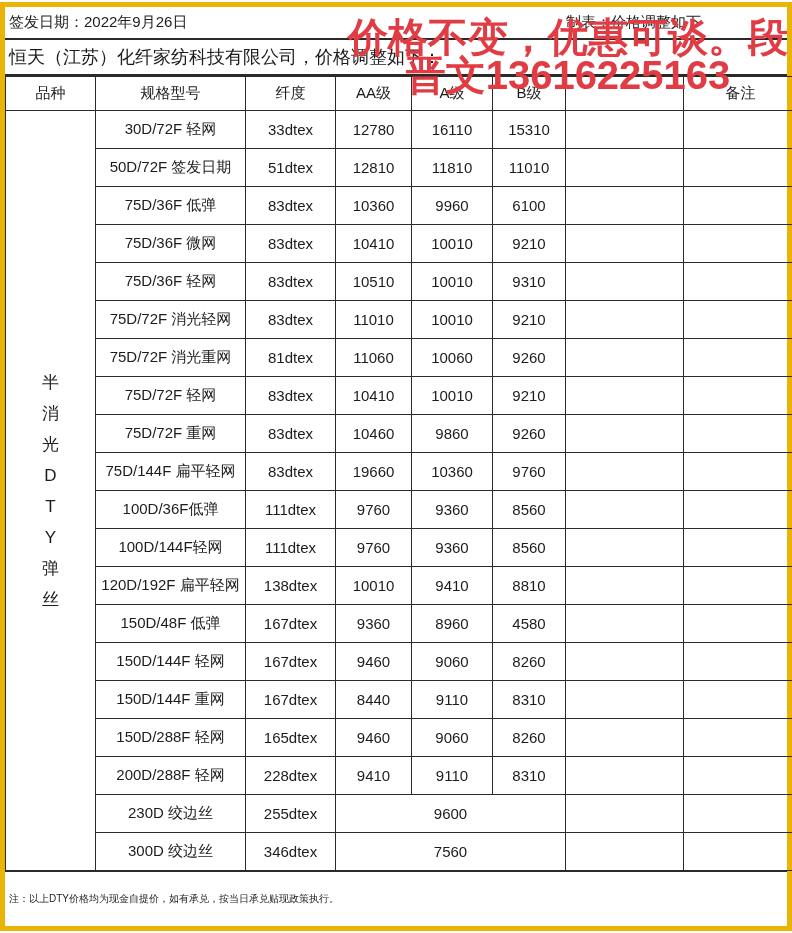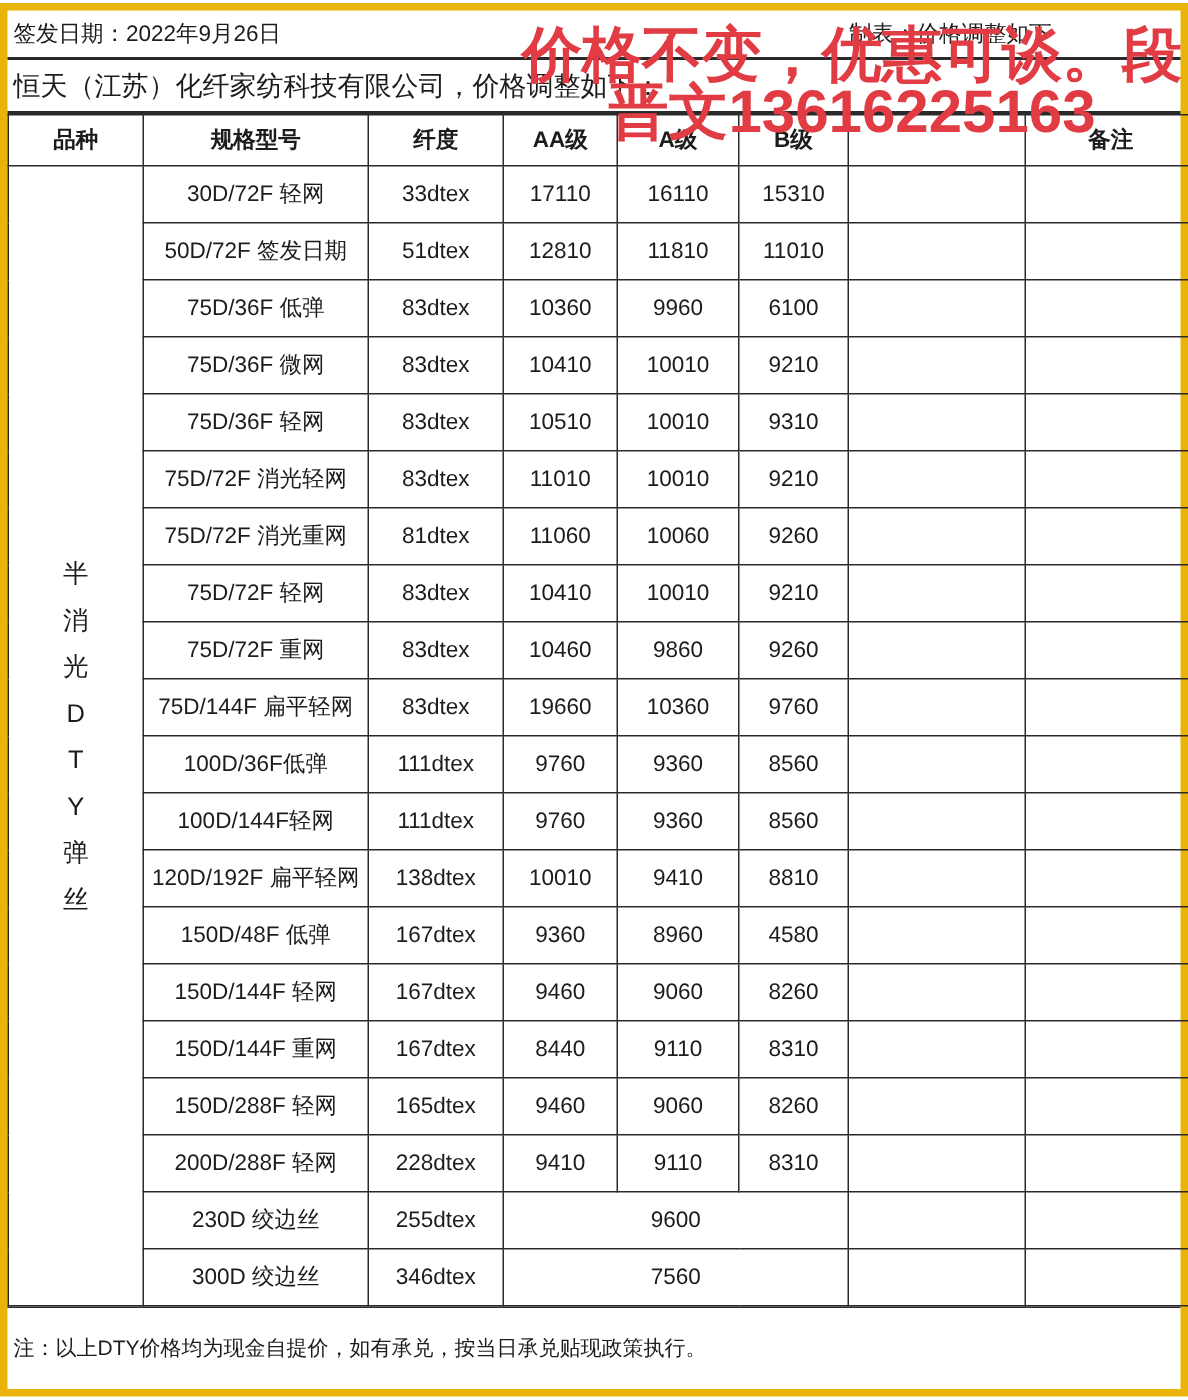--- a/index.html
+++ b/index.html
@@ -18,27 +18,27 @@
   .row-a .maker{margin-right:82px;}
   .row-b{
     height:36px;flex:0 0 36px;box-sizing:border-box;border-bottom:2px solid #2a2a2a;
     display:flex;align-items:center;padding:0 4px;font-size:18px;
   }
   table.price{border-collapse:collapse;width:100%;table-layout:fixed;flex:0 0 auto;}
   table.price th,table.price td{
     border:1px solid #2a2a2a;text-align:center;vertical-align:middle;
     padding:0;overflow:hidden;white-space:nowrap;font-size:15px;color:#1c1c1c;
   }
-  table.price thead th{height:33px;font-weight:bold;}
+  table.price thead th{height:33px;font-weight:normal;}
   table.price tbody td{height:37px;font-weight:normal;}
   td.category{vertical-align:middle;}
   .vtext{display:flex;flex-direction:column;align-items:center;}
   .vtext div{line-height:31px;font-size:17px;}
   .note{
-    flex:1;display:flex;align-items:center;padding:0 4px;font-size:14px;
+    flex:1;display:flex;align-items:center;padding:0 4px;font-size:10px;
     border-top:1px solid #2a2a2a;
   }
   .watermark{
     position:absolute;top:18px;left:338px;width:460px;z-index:10;
     text-align:center;font-size:40px;line-height:38px;font-weight:bold;
     pointer-events:none;white-space:nowrap;
   }
 </style>
 </head>
 <body>
@@ -87,21 +87,21 @@
                 <div>光</div>
                 <div>D</div>
                 <div>T</div>
                 <div>Y</div>
                 <div>弹</div>
                 <div>丝</div>
               </div>
             </td>
             <td>30D/72F 轻网</td>
             <td>33dtex</td>
-            <td>17110</td>
+            <td>12780</td>
             <td>16110</td>
             <td>15310</td>
             <td></td>
             <td></td>
           </tr>
           <tr>
             <td>50D/72F 签发日期</td>
             <td>51dtex</td>
             <td>12810</td>
             <td>11810</td>

